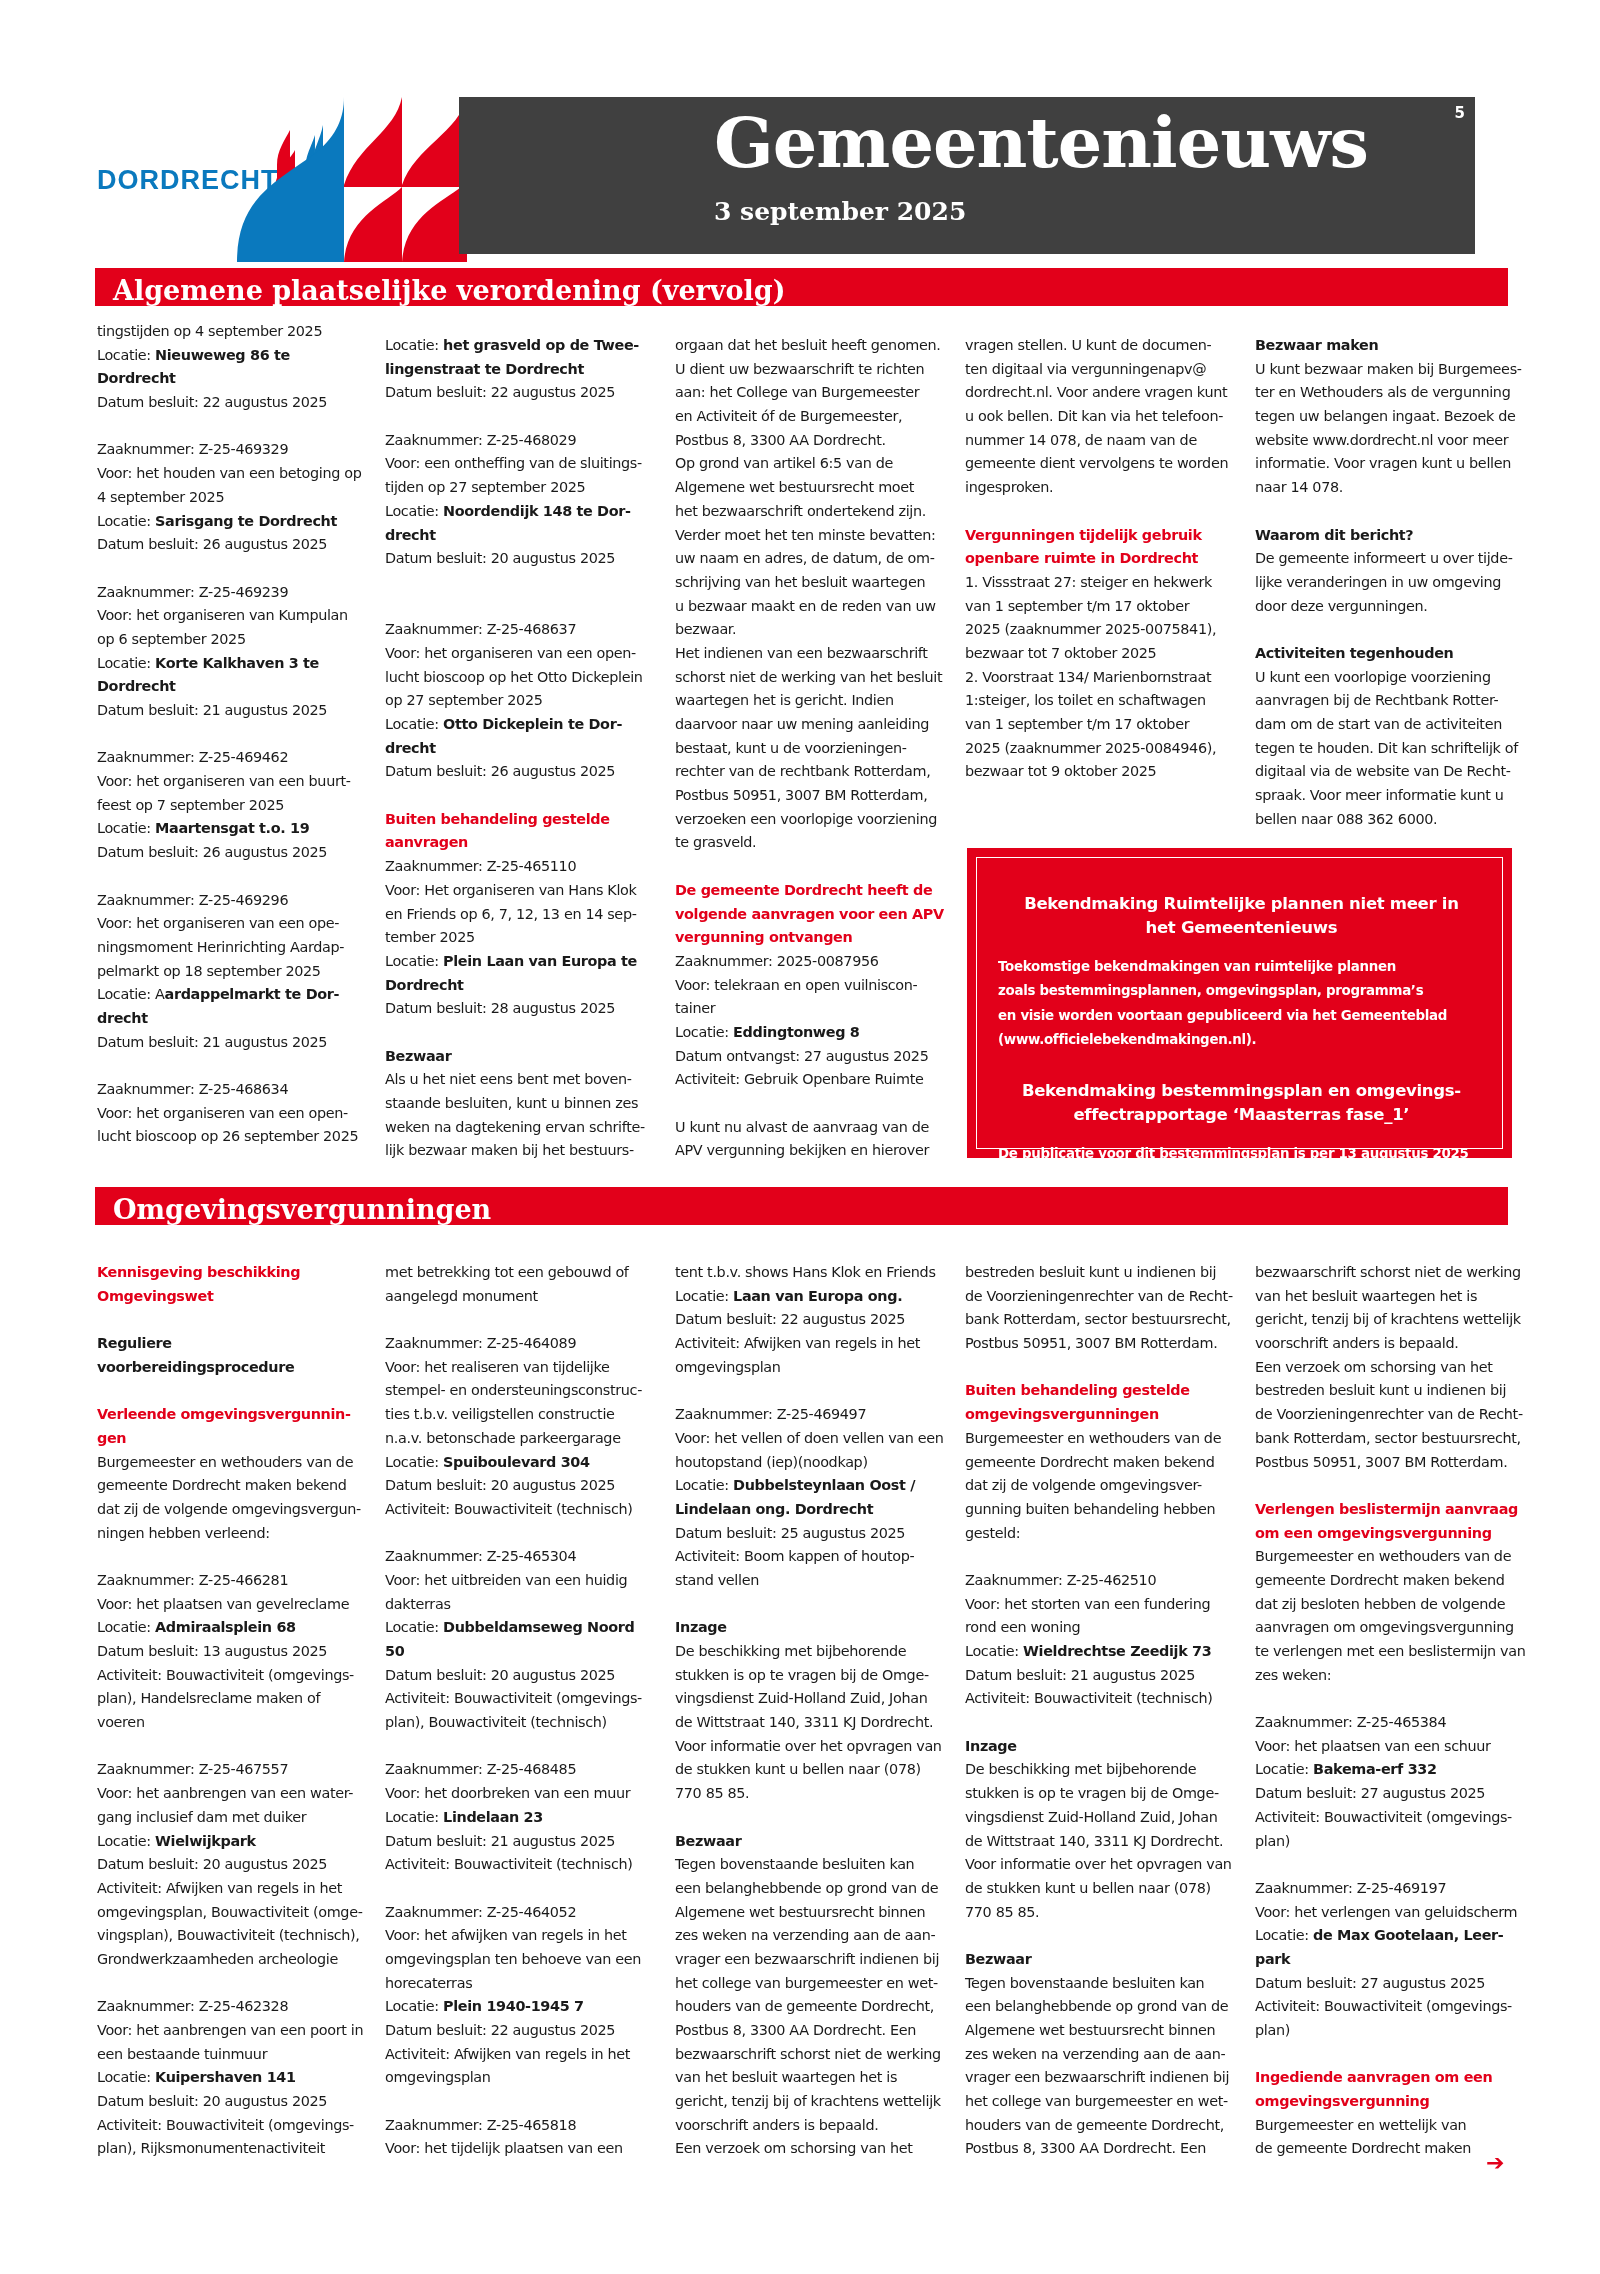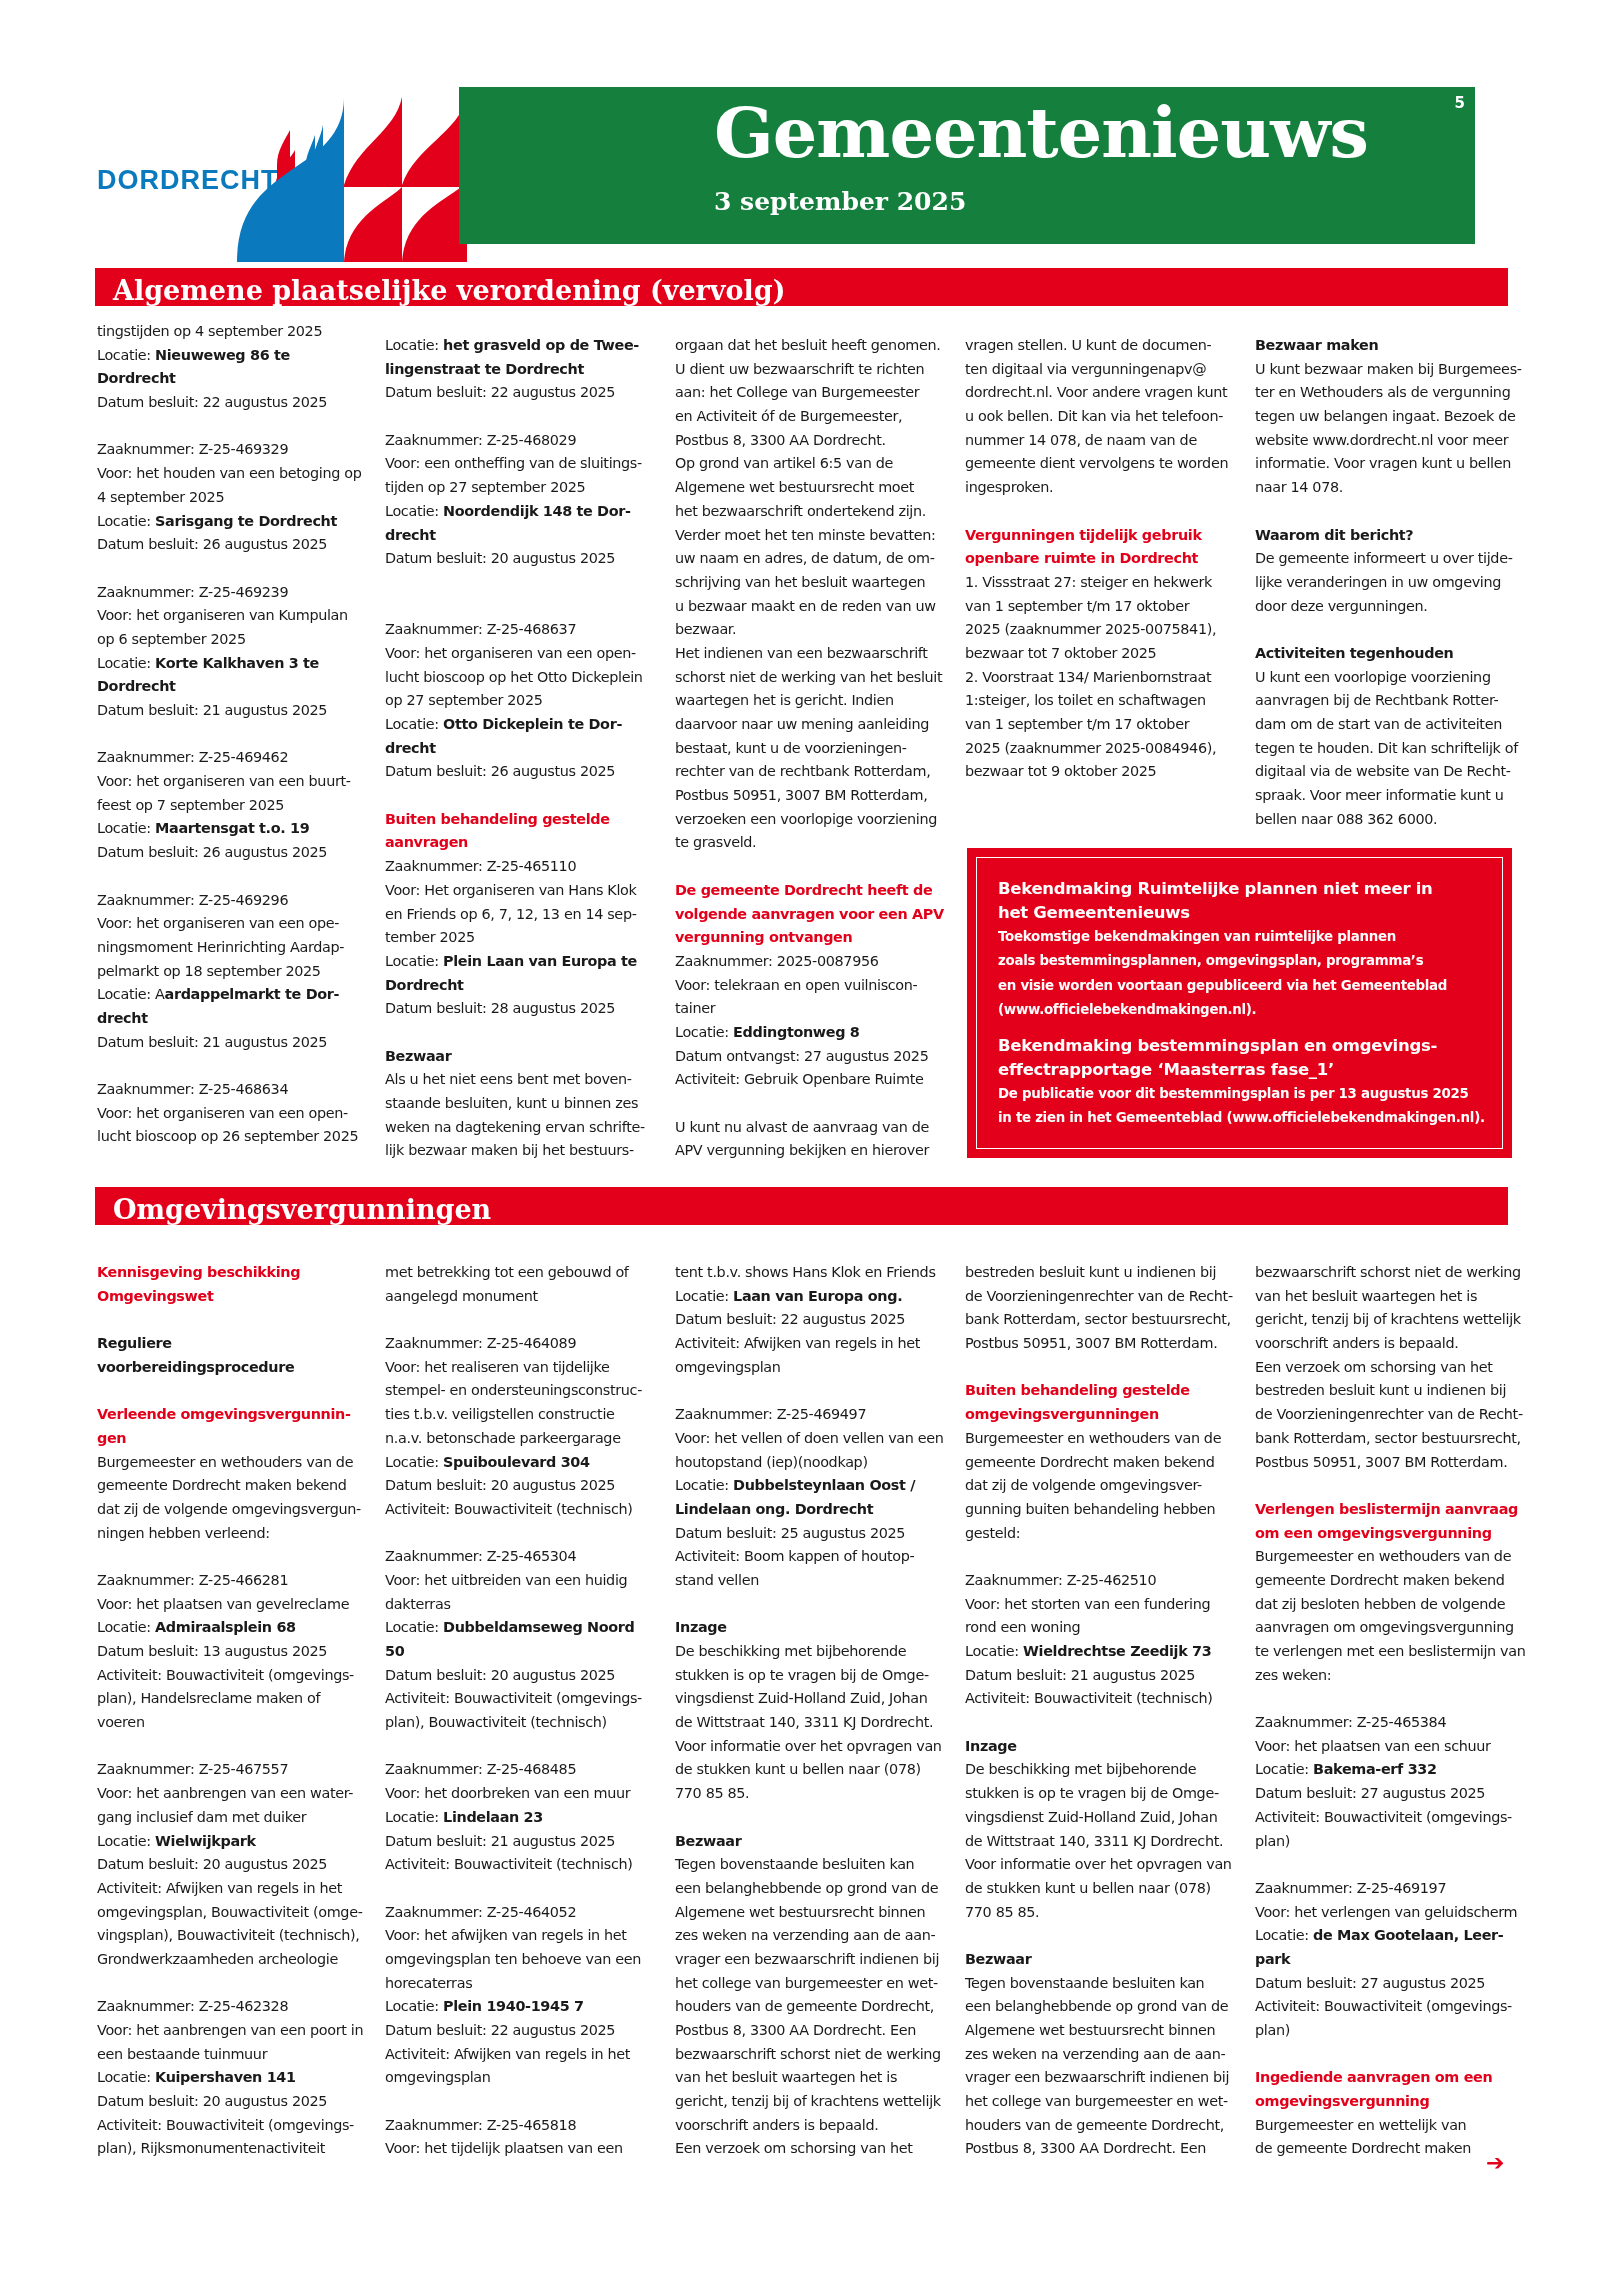--- a/index.html
+++ b/index.html
@@ -3,38 +3,38 @@
 <meta charset="utf-8">
 <style>
   html, body { margin:0; padding:0; background:#ffffff; }
   body { width:1600px; height:2274px; position:relative; overflow:hidden;
          font-family:"DejaVu Sans", sans-serif; color:#1a1a1a; }
   .logo { position:absolute; left:97px; top:125px; width:250px; height:110px; }
   .logo-text { position:absolute; left:0; top:40px; font-family:"Liberation Sans", sans-serif;
                font-weight:bold; font-size:27px; letter-spacing:1px; color:#0a79be; }
   .logo-mark { position:absolute; left:168px; top:0; width:60px; height:110px; }
   .deco { position:absolute; left:237px; top:97px; width:230px; height:165px; }
-  .masthead { position:absolute; left:459px; top:87px; width:1016px; height:157px; background:#15803d; }
+  .masthead { position:absolute; left:459px; top:97px; width:1016px; height:157px; background:#404040; }
   .masthead-title { position:absolute; left:255px; top:4px; font-family:"DejaVu Serif", serif; font-weight:bold;
                     font-size:70px; color:#fff; letter-spacing:-1px; }
   .masthead-date { position:absolute; left:255px; top:100px; font-family:"DejaVu Serif", serif; font-weight:bold;
                    font-size:25px; color:#fff; }
   .page-number { position:absolute; right:10px; top:7px; font-family:"DejaVu Sans", sans-serif; font-weight:bold;
                  font-size:15px; color:#fff; }
   .section-bar { position:absolute; left:95px; width:1413px; height:38px; background:#e2001a; }
   .section-bar span { position:absolute; left:18px; top:7px; font-family:"DejaVu Serif", serif; font-weight:bold;
                       font-size:27px; color:#fff; }
   .col { position:absolute; width:275px; font-size:14.4px; line-height:23.7px; letter-spacing:-0.35px; white-space:nowrap; }
   .ln { height:23.7px; }
   .b { font-weight:bold; }
   .red { color:#e2001a; font-weight:bold; }
   .notice { position:absolute; left:967px; top:848px; width:545px; height:310px; background:#e2001a; }
   .notice-inner { position:absolute; left:9px; top:9px; right:9px; bottom:9px; border:1.5px solid #fff; }
   .notice-content { position:absolute; left:31px; top:29px; color:#fff; white-space:nowrap; }
-  .notice h3 { margin:0; font-size:16.5px; line-height:24px; font-weight:bold; letter-spacing:-0.3px; }
+  .notice h3 { margin:15px; font-size:16.5px; line-height:24px; font-weight:bold; letter-spacing:-0.3px;text-align:center; }
   .notice p { margin:0; font-size:13.4px; line-height:24.3px; font-weight:bold; letter-spacing:-0.3px; }
   .notice .gap { height:12px; }
   .continue-arrow { position:absolute; left:1486px; top:2150px; color:#e2001a; font-size:22px; font-weight:bold; }
 </style>
 </head>
 <body>
 
 <div class="logo">
   <div class="logo-text" style="text-transform:uppercase;">Dordrecht</div>
   <svg class="logo-mark" viewBox="0 0 60 110">

